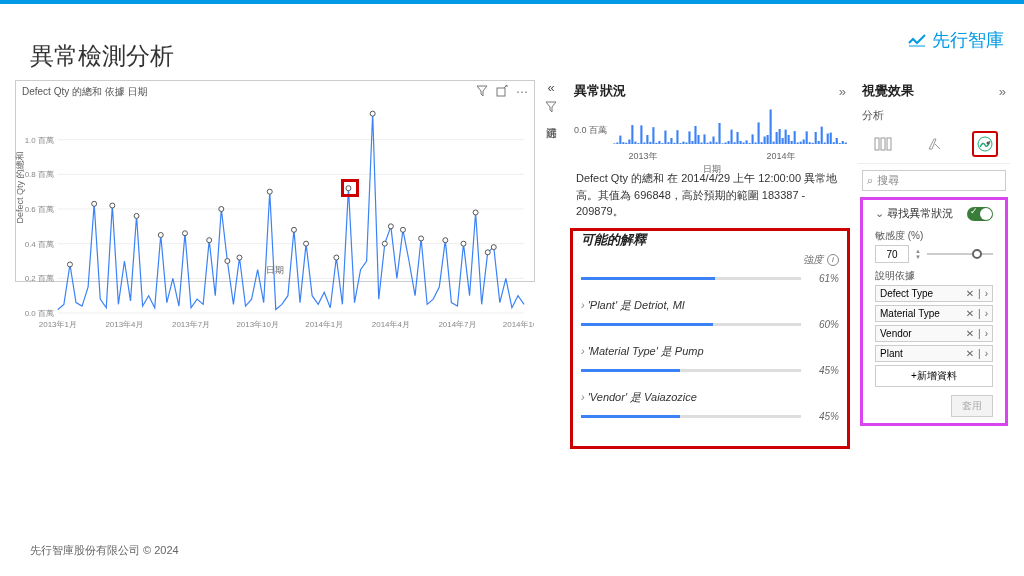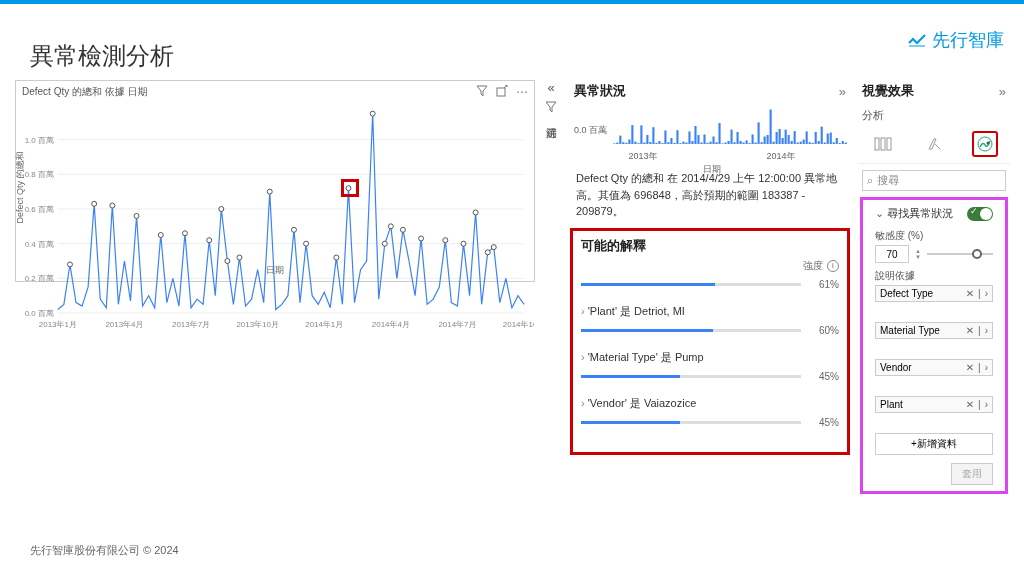--- a/index.html
+++ b/index.html
@@ -24,21 +24,21 @@
 
   .anomaly-panel { position: absolute; top: 80px; left: 570px; width: 280px; height: 440px; }
   .panel-header { display: flex; justify-content: space-between; align-items: center; font-size: 13px; font-weight: 600; color: #222; padding: 2px 4px 6px; }
   .dbl-chev { font-size: 13px; color: #777; cursor: pointer; font-weight: 400; }
   .mini-chart { height: 58px; position: relative; margin-left: 4px; }
   .mini-chart svg { width: 100%; height: 40px; }
   .mini-axis { display: flex; justify-content: space-around; font-size: 9px; color: #666; }
   .mini-xlabel { text-align: center; font-size: 9px; color: #666; }
   .mini-ylab { position: absolute; left: 0; top: 18px; font-size: 9px; color: #666; }
   .anomaly-text { font-size: 11px; color: #333; line-height: 1.5; padding: 6px 6px 8px; }
-  .explain-box { border: 3px solid #c00; padding: 6px 8px 10px; }
+  .explain-box { border: 3px solid #c00; padding: 0 8px 10px; font-style: italic; }
   .explain-title { font-size: 13px; font-weight: 600; color: #222; margin-bottom: 4px; }
   .strength-row { display: flex; justify-content: flex-end; align-items: center; gap: 4px; font-size: 10px; color: #666; margin-bottom: 6px; }
   .info-icon { display: inline-flex; width: 12px; height: 12px; border: 1px solid #888; border-radius: 50%; align-items: center; justify-content: center; font-size: 8px; }
   .exp-item { margin-bottom: 14px; }
   .exp-label { font-size: 11px; color: #333; margin-bottom: 6px; cursor: pointer; }
   .exp-label::before { content: "› "; color: #888; }
   .exp-bar-row { display: flex; align-items: center; gap: 8px; }
   .exp-bar { flex: 1; height: 3px; background: #ddd; position: relative; }
   .exp-bar-fill { position: absolute; left: 0; top: 0; bottom: 0; background: #3b82f6; }
   .exp-pct { font-size: 10px; color: #666; width: 30px; text-align: right; }
@@ -56,21 +56,21 @@
   .toggle { width: 26px; height: 14px; background: #3a7d3a; border-radius: 7px; position: relative; }
   .toggle::after { content: ""; position: absolute; right: 1px; top: 1px; width: 12px; height: 12px; background: #fff; border-radius: 50%; }
   .toggle::before { content: "✓"; position: absolute; left: 3px; top: -1px; font-size: 9px; color: #fff; }
   .opt-label { font-size: 10px; color: #555; margin: 6px 0 2px; }
   .sens-row { display: flex; align-items: center; gap: 6px; }
   .num-input { width: 34px; height: 18px; border: 1px solid #ccc; font-size: 10px; text-align: center; display:flex; align-items:center; justify-content:center; }
   .spin { display:flex; flex-direction:column; font-size:6px; color:#888; line-height:6px; }
   .slider-wrap { flex:1; position: relative; height: 14px; }
   .slider-track { position:absolute; top:6px; left:0; right:0; height:2px; background:#ccc; }
   .slider-thumb { position:absolute; top:2px; width:10px; height:10px; border-radius:50%; background:#fff; border:2px solid #666; }
-  .field-chip { display:flex; align-items:center; justify-content:space-between; border:1px solid #ccc; padding:2px 4px; margin-bottom:20px; font-size:10px; background:#f9f9f9; }
+  .field-chip { display:flex; align-items:center; justify-content:space-between; border:1px solid #ccc; padding:2px 4px; margin-bottom:3px; font-size:10px; background:#f9f9f9; }
   .field-chip .acts { display:flex; gap:4px; color:#666; }
   .add-btn { border:1px solid #ccc; text-align:center; font-size:10px; padding:3px; cursor:pointer; background:#fff; }
   .apply-btn { border:1px solid #ccc; text-align:center; font-size:10px; padding:3px 10px; color:#aaa; background:#f3f3f3; margin-top:8px; float:right; }
   
   .xtick { font-size: 8px; fill: #888; text-anchor: middle; }
   .ytick { font-size: 8px; fill: #888; text-anchor: end; }
 </style>
 </head>
 <body>
 

